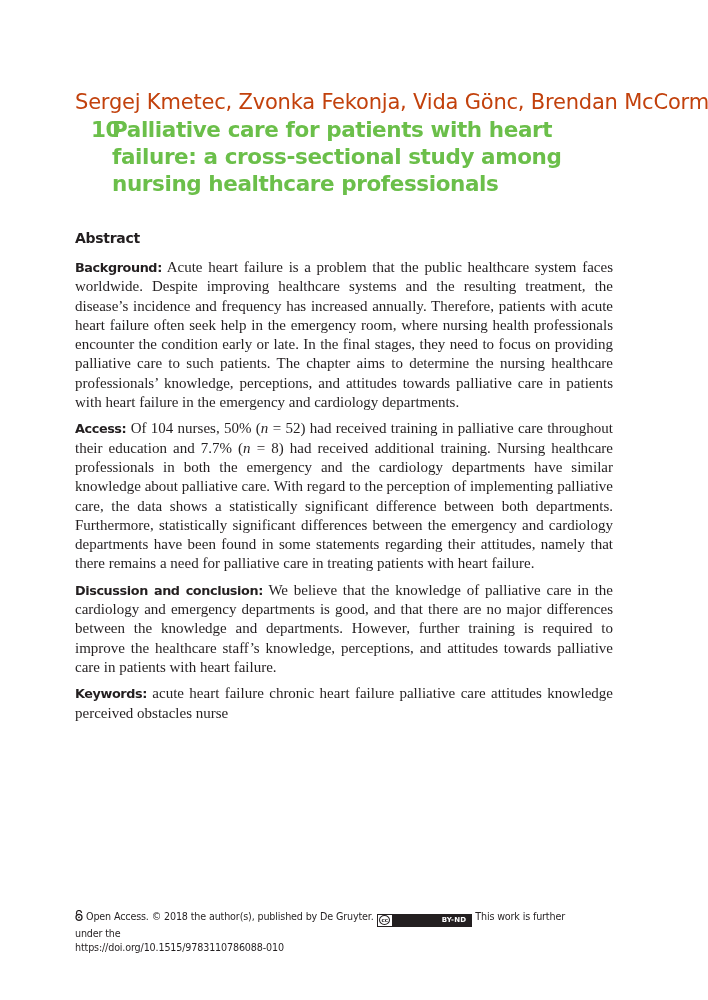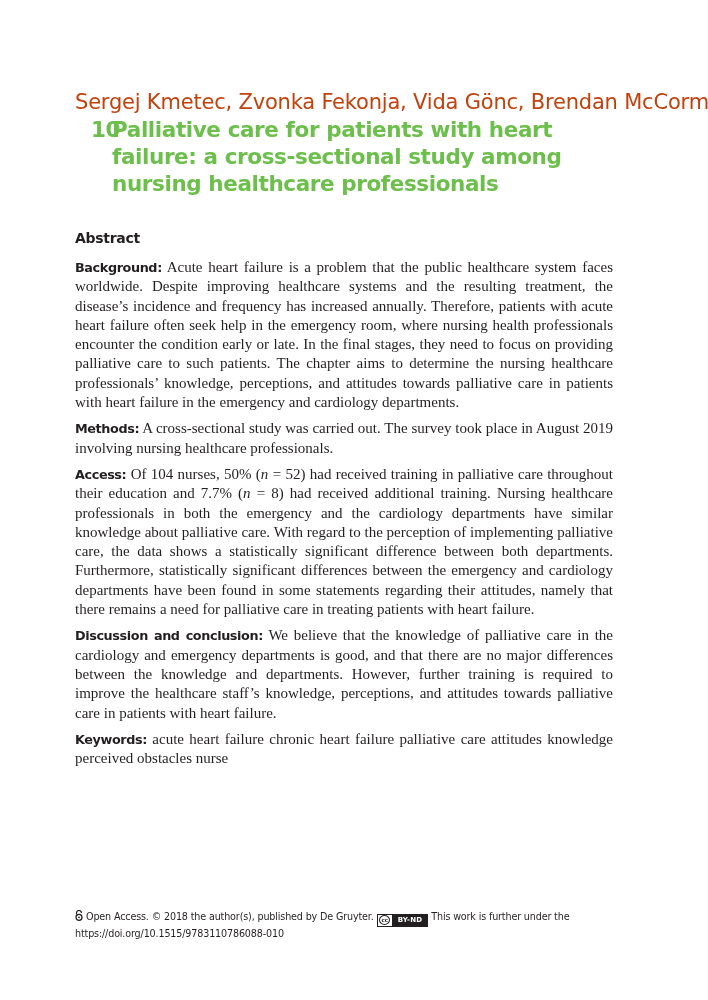--- a/index.html
+++ b/index.html
@@ -8,21 +8,21 @@
   .authors { position: absolute; top: 90px; left: 0; font-family: "DejaVu Sans", sans-serif; font-size: 21px; letter-spacing: -0.2px; color: #c2410c; white-space: nowrap; }
   .title { position: absolute; top: 116px; left: 0; width: 540px; font-family: "DejaVu Sans", sans-serif; font-weight: bold; font-size: 21.5px; line-height: 27px; color: #6bbf4a; letter-spacing: -0.4px; }
   .title .num { position: absolute; left: 16px; top: 0; }
   .title .text { display: block; margin-left: 37px; }
   .abstract-h { position: absolute; top: 230px; left: 0; font-family: "DejaVu Sans", sans-serif; font-weight: bold; font-size: 14px; letter-spacing: -0.3px; }
   .body { position: absolute; top: 258px; left: 0; width: 538px; font-family: "Liberation Serif", serif; font-size: 15px; line-height: 19.3px; text-align: justify; hyphens: manual; }
   .body p { margin: 0 0 7px 0; }
   .lbl { font-family: "DejaVu Sans", sans-serif; font-weight: bold; font-size: 12.8px; letter-spacing: -0.4px; }
   .footer { position: absolute; top: 910px; left: 0; width: 520px; font-family: "DejaVu Sans", sans-serif; font-size: 9.6px; line-height: 14.5px; color: #231f20; letter-spacing: -0.15px; }
   .oa { display: inline-block; width: 8px; height: 11px; vertical-align: -1px; margin-right: 3px; }
-  .cc { display: inline-flex; align-items: center; height: 11px; border: 1px solid #231f20; vertical-align: -2px; margin: 0 3px; background: #231f20; }
+  .cc { display: inline-flex; align-items: center; height: 11px; border: 1px solid #231f20; vertical-align: -2px; margin: 0 3px; background: #231f20; gap: 44px; }
   .cc .cclogo { background: #fff; width: 14px; height: 11px; display: inline-flex; align-items: center; justify-content: center; font-size: 6.5px; font-weight: bold; border-right: 1px solid #231f20; }
   .cc .ccl { display:inline-block; border: 1.2px solid #231f20; border-radius: 50%; width: 9px; height: 8px; line-height: 8px; text-align: center; font-size: 5.5px; }
   .cc .bynd { color: #fff; font-size: 7px; font-weight: bold; padding: 0 5px; letter-spacing: 0.2px; }
 </style>
 </head>
 <body>
 
 <div class="page">
   <div class="authors">Sergej Kmetec, Zvonka Fekonja, Vida Gönc, Brendan McCormack</div>
 
@@ -30,24 +30,20 @@
     <span class="num">10</span>
     <span class="text">Palliative care for patients with heart failure: a cross-sectional study among nursing healthcare professionals</span>
   </h1>
 
   <div class="abstract-h">Abstract</div>
 
   <div class="body">
     <p>
       <span class="lbl">Background:</span>
       <span>Acute heart failure is a problem that the public healthcare system faces worldwide. Despite improving healthcare systems and the resulting treatment, the disease’s incidence and frequency has increased annually. Therefore, patients with acute heart failure often seek help in the emergency room, where nursing health pro­fessionals encounter the condition early or late. In the final stages, they need to focus on providing palliative care to such patients. The chapter aims to determine the nurs­ing healthcare professionals’ knowledge, perceptions, and attitudes towards pallia­tive care in patients with heart failure in the emergency and cardiology departments.</span>
-    </p>
-    <p>
-      <span class="lbl">Methods:</span>
-      <span>A cross-sectional study was carried out. The survey took place in Au­gust 2019 involving nursing healthcare professionals.</span>
     </p>
     <p>
       <span class="lbl">Access:</span>
       <span>Of 104 nurses, 50% (</span><i>n</i><span> = 52) had received training in palliative care through­out their education and 7.7% (</span><i>n</i><span> = 8) had received additional training. Nursing healthcare professionals in both the emergency and the cardiology departments have similar knowledge about palliative care. With regard to the perception of im­plementing palliative care, the data shows a statistically significant difference be­tween both departments. Furthermore, statistically significant differences between the emergency and cardiology departments have been found in some statements re­garding their attitudes, namely that there remains a need for palliative care in treat­ing patients with heart failure.</span>
     </p>
     <p>
       <span class="lbl">Discussion and conclusion:</span>
       <span>We believe that the knowledge of palliative care in the cardiology and emergency departments is good, and that there are no major differ­ences between the knowledge and departments. However, further training is re­quired to improve the healthcare staff’s knowledge, perceptions, and attitudes towards palliative care in patients with heart failure.</span>
     </p>
     <p>

